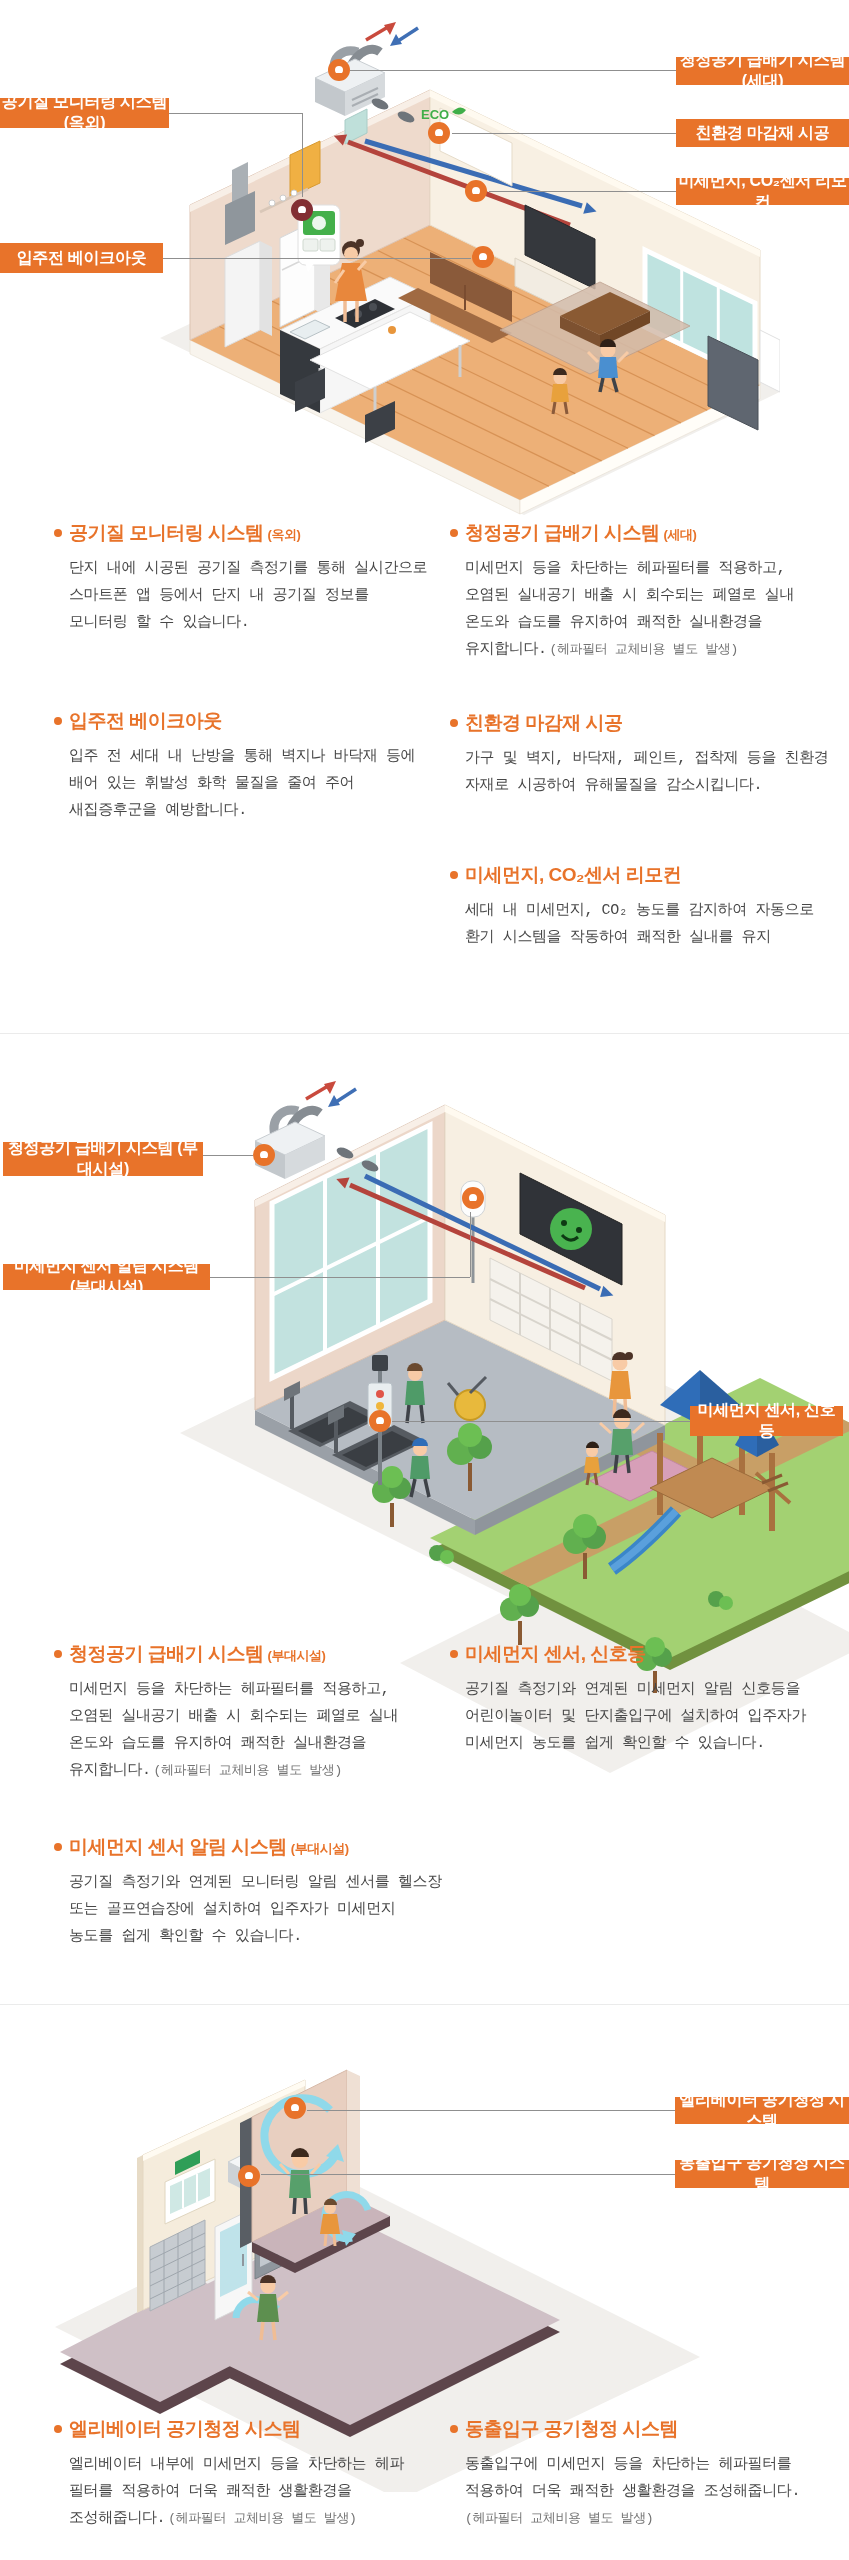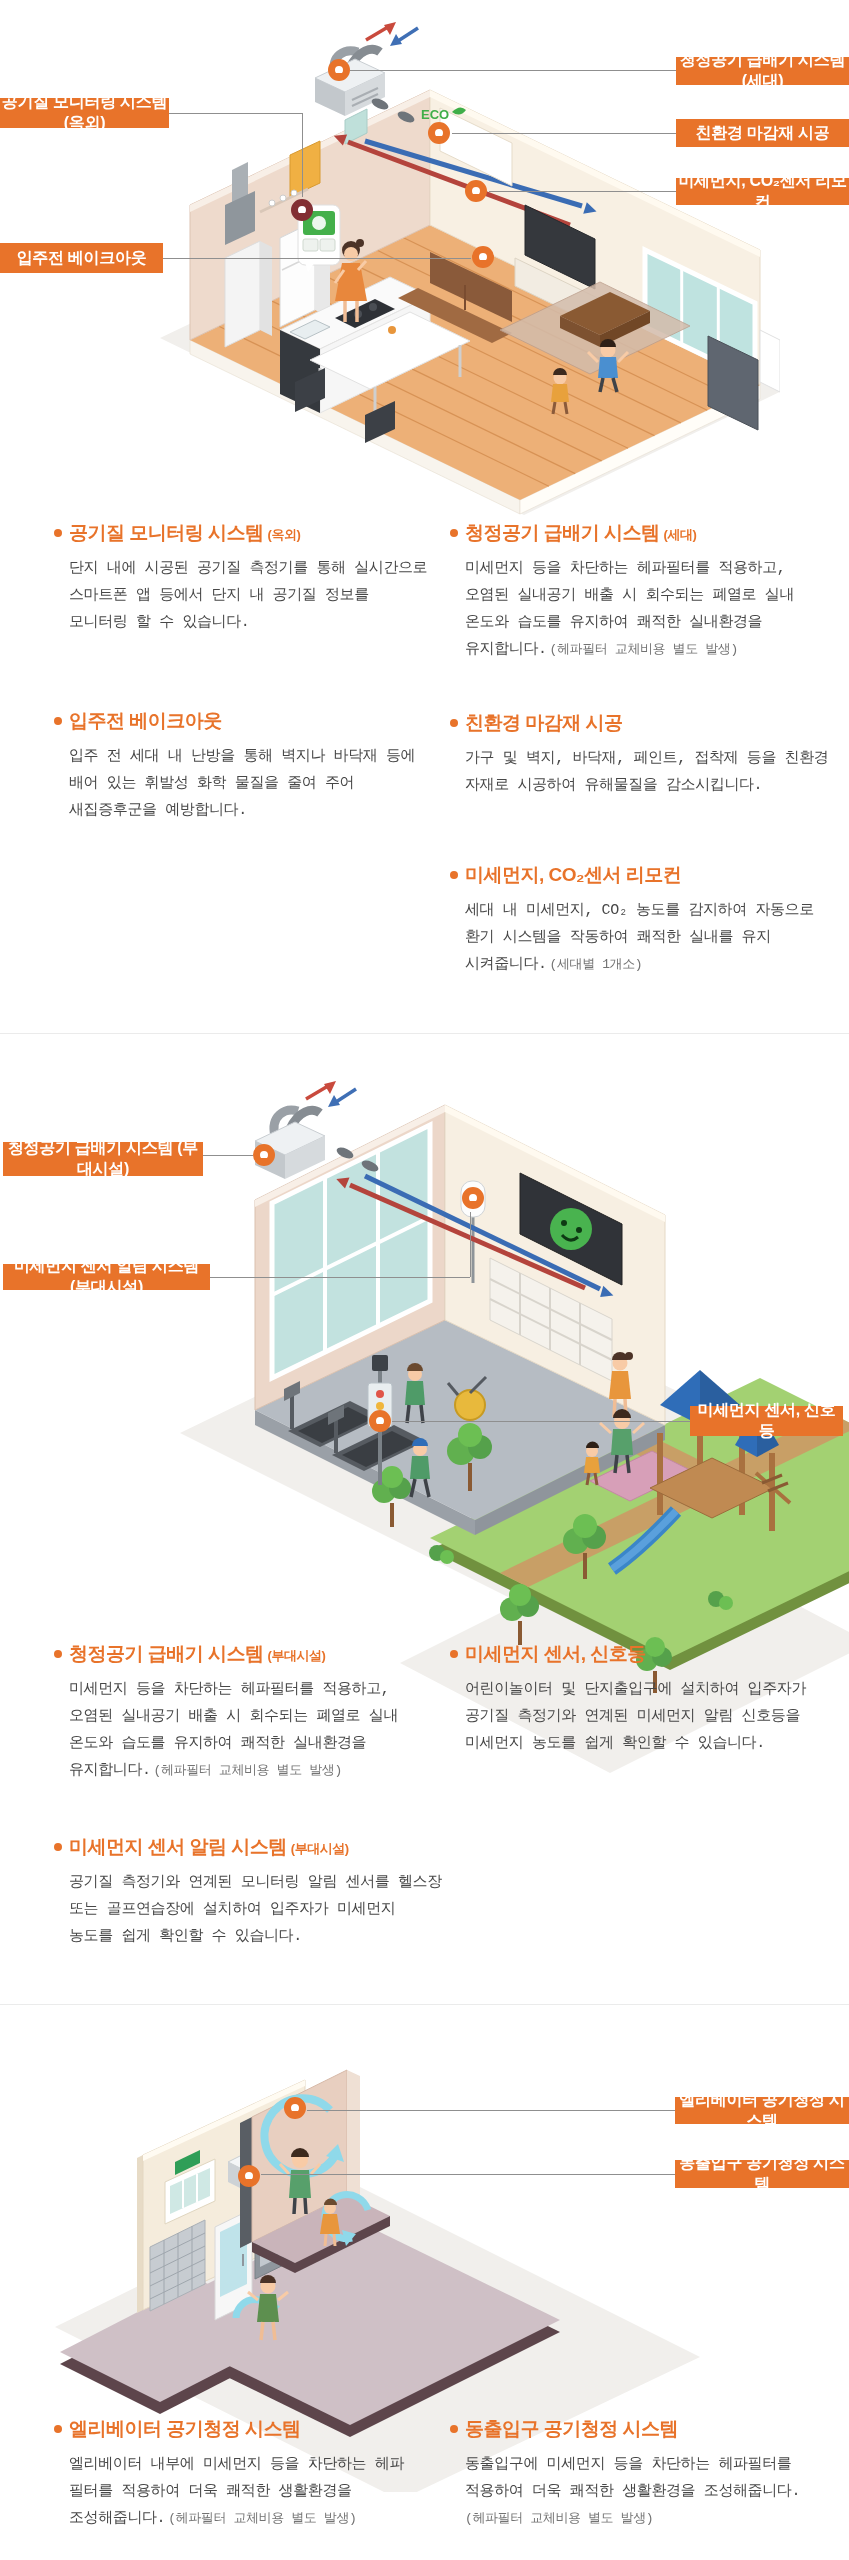--- a/index.html
+++ b/index.html
@@ -263,21 +263,20 @@
     </div>
   </div>
   <div class="feature" style="left:450px;top:862px;">
     <div class="f-head">
         <span class="bullet"></span>
         <span class="f-title">미세먼지, CO₂센서 리모컨</span>
       </div>
     <div class="f-body">
       <div class="line">세대 내 미세먼지, CO₂ 농도를 감지하여 자동으로</div>
       <div class="line">환기 시스템을 작동하여 쾌적한 실내를 유지</div>
-      <div class="line"><span>시켜줍니다.</span><span class="note">(세대별 1개소)</span></div>
     </div>
   </div>
 
   <div class="divider" style="top:1033px;"></div>
 
   <svg class="scene" style="left:0;top:1033px;" width="849" height="900" viewBox="0 0 849 900">
     <polygon points="180,400 470,260 850,440 560,590" fill="#f1efec"></polygon>
     <polygon points="400,630 660,500 870,610 610,740" fill="#f1efec"></polygon>
 
     <g>
@@ -489,22 +488,22 @@
       <div class="line">또는 골프연습장에 설치하여 입주자가 미세먼지</div>
       <div class="line">농도를 쉽게 확인할 수 있습니다.</div>
     </div>
   </div>
   <div class="feature" style="left:450px;top:1641px;">
     <div class="f-head">
         <span class="bullet"></span>
         <span class="f-title">미세먼지 센서, 신호등</span>
       </div>
     <div class="f-body">
+      <div class="line">공기질 측정기와 연계된 미세먼지 알림 신호등을</div>
       <div class="line">어린이놀이터 및 단지출입구에 설치하여 입주자가</div>
-      <div class="line">공기질 측정기와 연계된 미세먼지 알림 신호등을</div>
       <div class="line">미세먼지 농도를 쉽게 확인할 수 있습니다.</div>
     </div>
   </div>
 
   <div class="divider" style="top:2004px;"></div>
 
   <svg class="scene" style="left:0;top:2022px;" width="849" height="470" viewBox="0 0 849 470">
     <polygon points="55,305 350,160 700,335 400,478" fill="#f1efec"></polygon>
 
     <polygon points="135,310 345,205 560,310 350,415" fill="#5d454b"></polygon>

